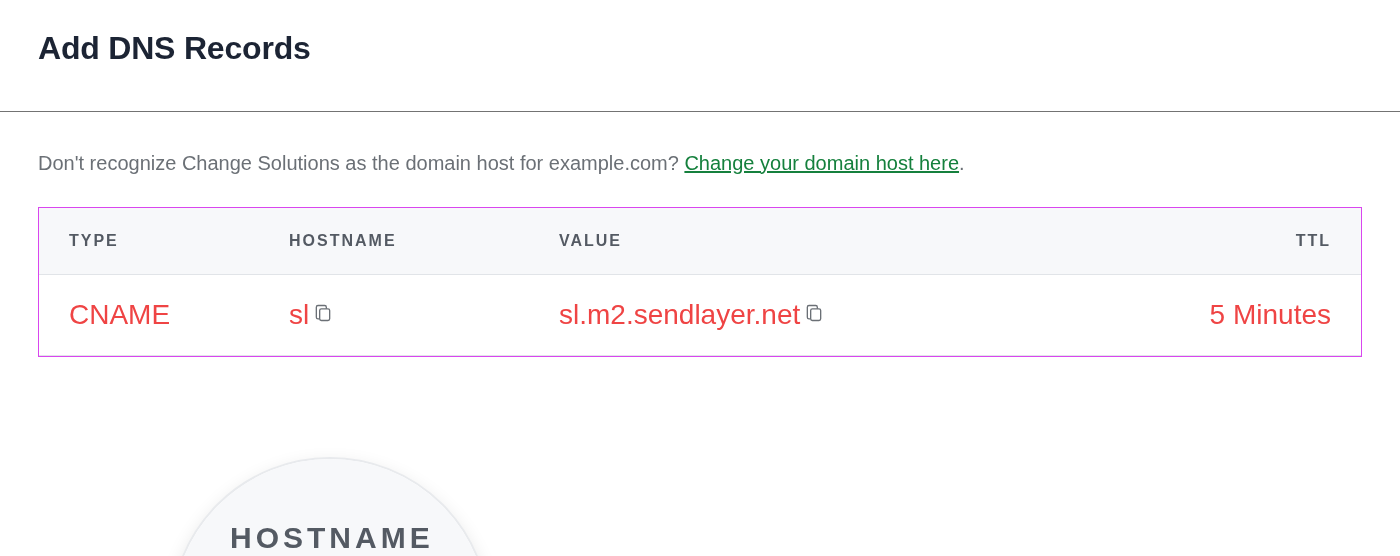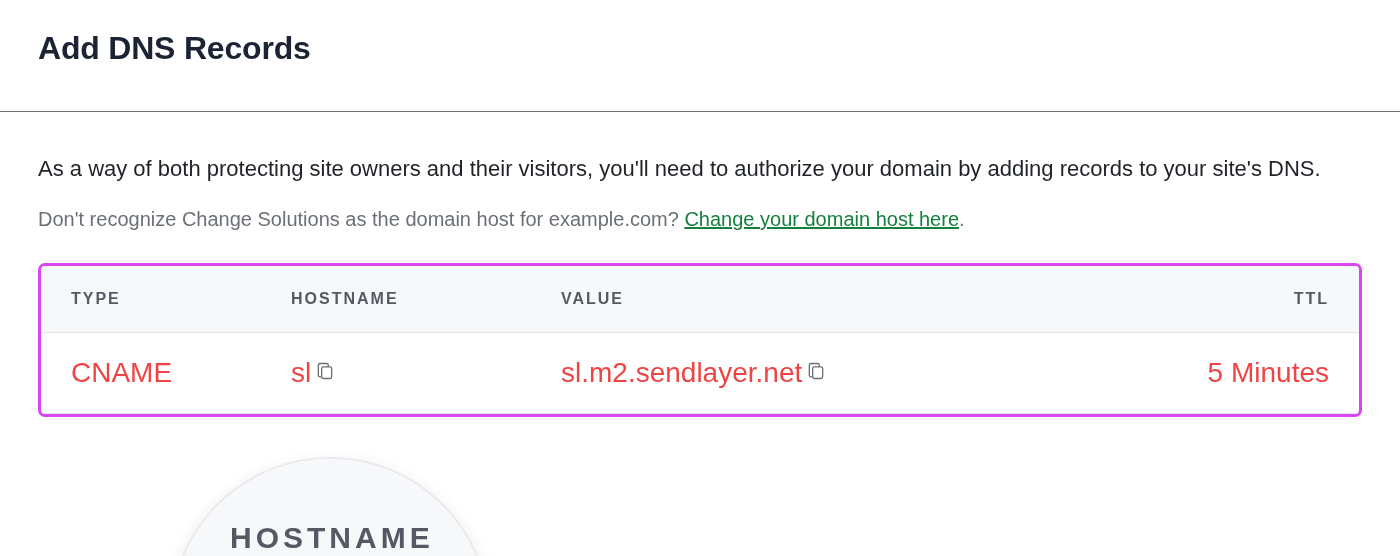--- a/index.html
+++ b/index.html
@@ -46,22 +46,22 @@
     font-size: 20px;
     color: #6b7076;
     margin-bottom: 32px;
   }
   .unrecognize .change-link {
     color: #15803d;
   }
 
   
   .table-wrap {
-    border: 3px solid #d946ef;
-    border-radius: 7px;
+    border: 1px solid #d946ef;
+    border-radius: 0;
     overflow: hidden;
   }
   table {
     width: 100%;
     border-collapse: collapse;
     table-layout: fixed;
   }
   thead th {
     background: #f7f8fa;
     font-size: 16px;
@@ -137,21 +137,20 @@
 </style>
 </head>
 <body>
 
 <div class="header">
   <h1>Add DNS Records</h1>
 </div>
 
 <div class="content">
 
-  <p class="intro">As a way of both protecting site owners and their visitors, you'll need to authorize your domain by adding records to your site's DNS.</p>
 
 
   <p class="unrecognize">
     <span>Don't recognize Change Solutions as the domain host for example.com? </span><a href="#" class="change-link">Change your domain host here</a><span>.</span>
   </p>
 
   <div class="table-wrap">
     <table>
       <thead>
         <tr>

